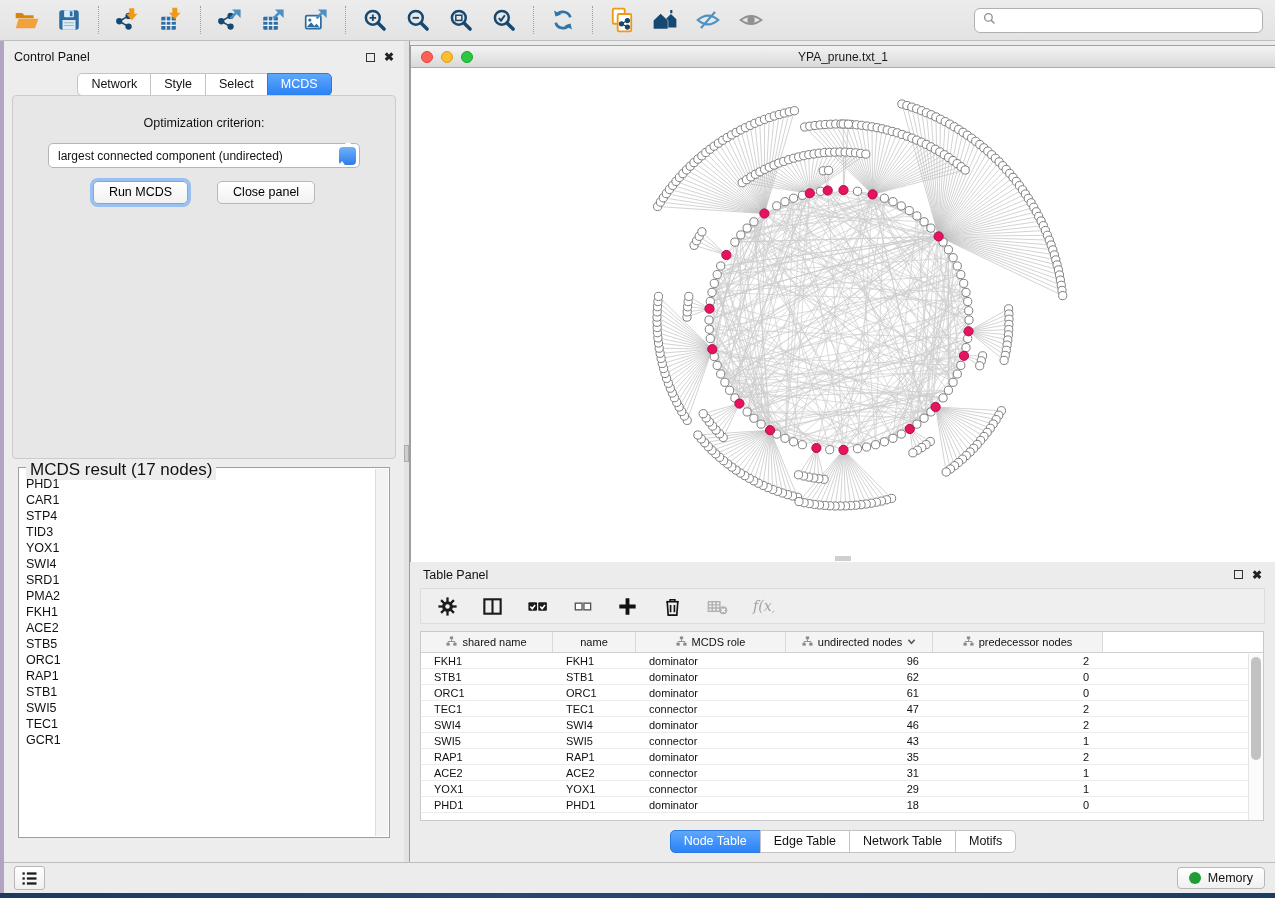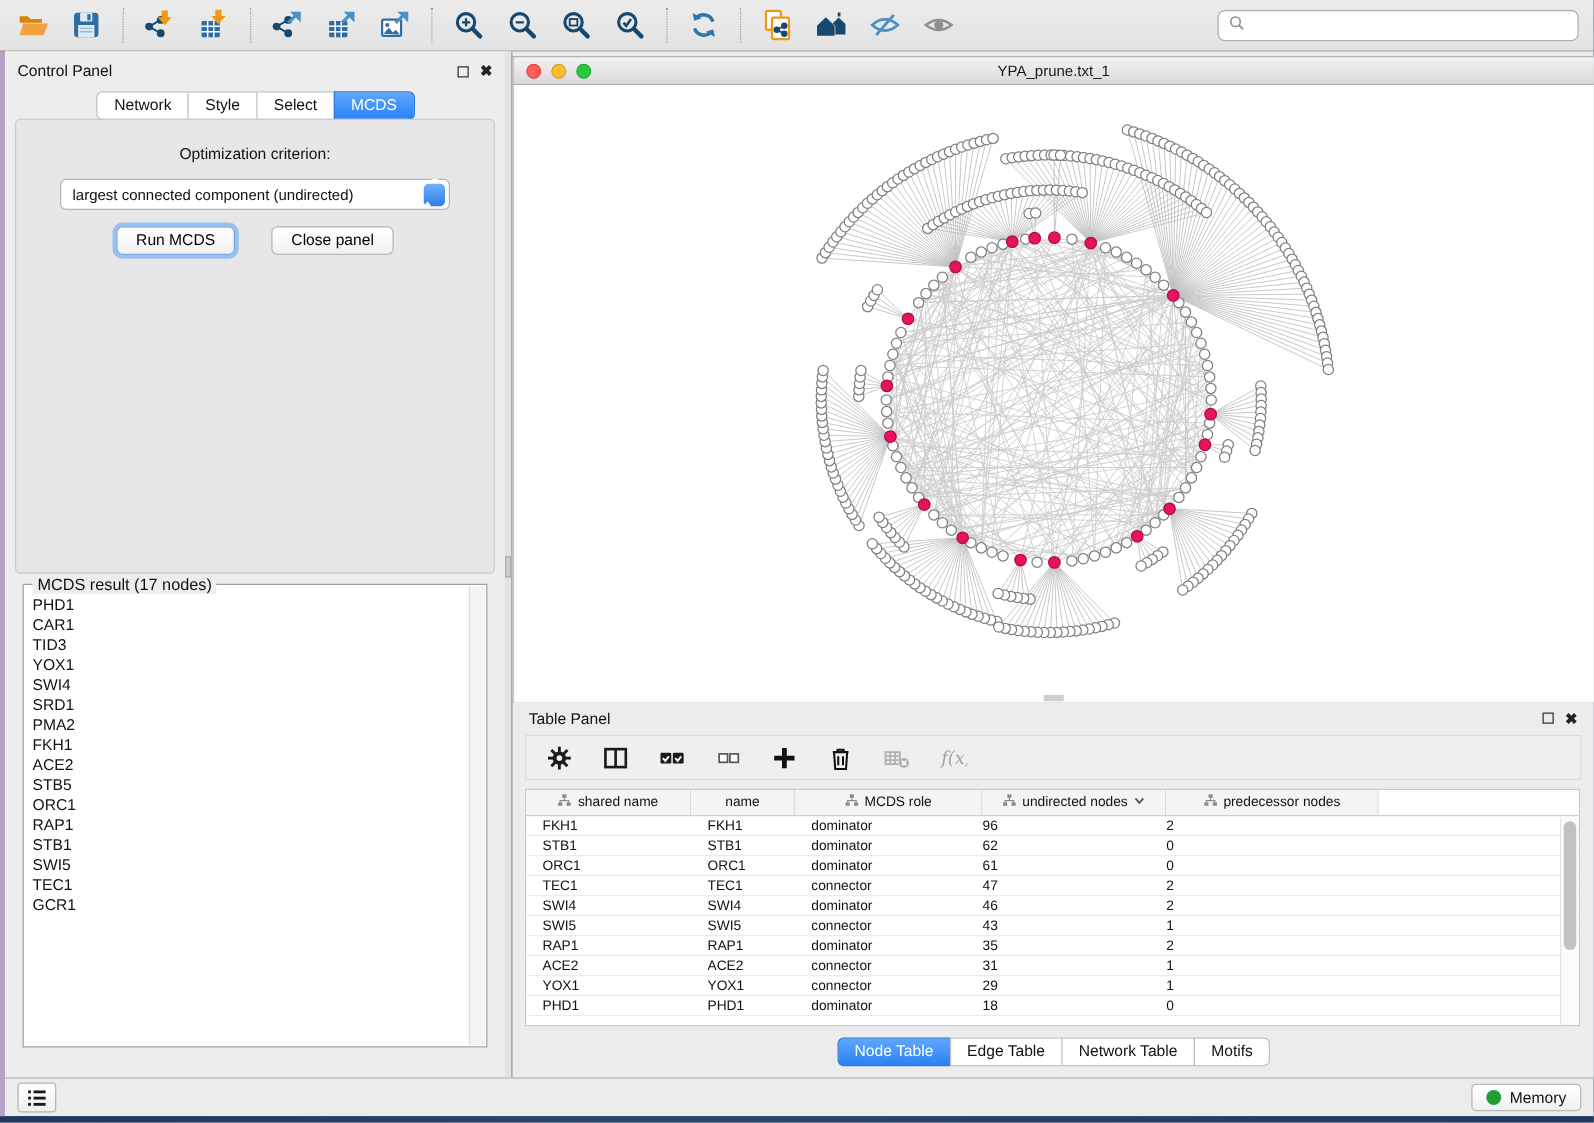--- a/index.html
+++ b/index.html
@@ -60,21 +60,21 @@
   .tri.up { border-bottom:4.5px solid #fff; margin-top:3.5px; }
   .tri.down { border-top:4.5px solid #fff; margin-top:2.5px; }
   .btn-row { margin-top:13px; display:flex; justify-content:center; gap:29px; }
   .pbtn {
     padding:3px 15px 4px 15px; font-size:12.5px; background:linear-gradient(#ffffff,#f1f1f1);
     border:1px solid #b9b9b9; border-radius:5px; cursor:default;
   }
   .pbtn.focused { box-shadow:0 0 0 3px rgba(110,170,245,.65); border-color:#7aa8e0; }
 
   .groupbox { margin:8px 14px 0 14px; height:371px; border:1px solid #9f9f9f; position:relative; background:#fff; }
-  .gb-legend { position:absolute; top:-8px; left:7px; background:#ededed; padding:0 4px; font-size:13px; }
+  .gb-legend { position:absolute; top:-8px; left:7px; background:#ededed; padding:0 4px; font-size:17px; }
   .gb-list { position:absolute; left:1px; top:2px; bottom:1px; right:15px; overflow:hidden; padding:6px 0 0 6px; }
   .gb-item { font-size:12.5px; line-height:16px; }
   .gb-scroll { position:absolute; top:1px; bottom:1px; right:1px; width:13px; background:#f3f3f3; border-left:1px solid #ddd; }
 
   
   .vsplit { width:6px; flex:0 0 6px; background:#e3e3e3; border-right:1px solid #9c9c9c; position:relative; }
   .vhandle { position:absolute; top:404px; left:0; width:5px; height:17px; background:#cecece; border:1px solid #ababab; }
 
   
   .right-col { flex:1 1 auto; display:flex; flex-direction:column; min-width:0; padding-top:4px; }
@@ -100,21 +100,21 @@
   .tt-btn { width:26px; height:26px; display:flex; align-items:center; justify-content:center; cursor:default; }
   .tt-btn.disabled { opacity:.9; }
 
   .tbl { margin:7px 11px 0 10px; background:#fff; border:1px solid #c9c9c9; height:190px; position:relative; overflow:hidden; }
   .tbl-head { display:flex; height:21px; border-bottom:1px solid #cfcfcf; font-size:11px; }
   .th { display:flex; align-items:center; justify-content:center; gap:5px; background:#f4f4f4; border-right:1px solid #d9d9d9; }
   .th-fill { flex:1; background:#fff; border-right:none; }
   .tr { display:flex; height:16px; align-items:center; border-bottom:1px solid #ececec; font-size:11px; }
   .td { overflow:hidden; white-space:nowrap; }
   .td.left { padding-left:13px; text-align:left; }
-  .td.right { padding-right:14px; }
+  .td.right { padding-right:14px; text-align:right; }
   .tbl-scroll { position:absolute; top:22px; right:0; bottom:0; width:15px; background:#fbfbfb; border-left:1px solid #e4e4e4; }
   .tbl-thumb { position:absolute; top:3px; left:2px; width:10px; height:103px; background:#c2c2c2; border-radius:5px; }
 
   .tp-tabs { display:flex; justify-content:center; margin-top:9px; }
 
   
   .statusbar { height:31px; flex:0 0 31px; margin-left:4px; background:#ececec; border-top:1px solid #bdbdbd;
                display:flex; align-items:center; padding:0 10px; }
   .sb-btn { width:31px; height:24px; background:linear-gradient(#fff,#f0f0f0); border:1px solid #b7b7b7; border-radius:3px;
             display:flex; align-items:center; justify-content:center; cursor:default; }
@@ -307,20 +307,21 @@
       <div class="btn-row">
         <button class="pbtn focused">Run MCDS</button>
         <button class="pbtn">Close panel</button>
       </div>
     </div>
     <div class="groupbox">
       <span class="gb-legend">MCDS result (17 nodes)</span>
       <div class="gb-list">
           <div class="gb-item">PHD1</div>
           <div class="gb-item">CAR1</div>
+          <div class="gb-item">STP4</div>
           <div class="gb-item">TID3</div>
           <div class="gb-item">YOX1</div>
           <div class="gb-item">SWI4</div>
           <div class="gb-item">SRD1</div>
           <div class="gb-item">PMA2</div>
           <div class="gb-item">FKH1</div>
           <div class="gb-item">ACE2</div>
           <div class="gb-item">STB5</div>
           <div class="gb-item">ORC1</div>
           <div class="gb-item">RAP1</div>

